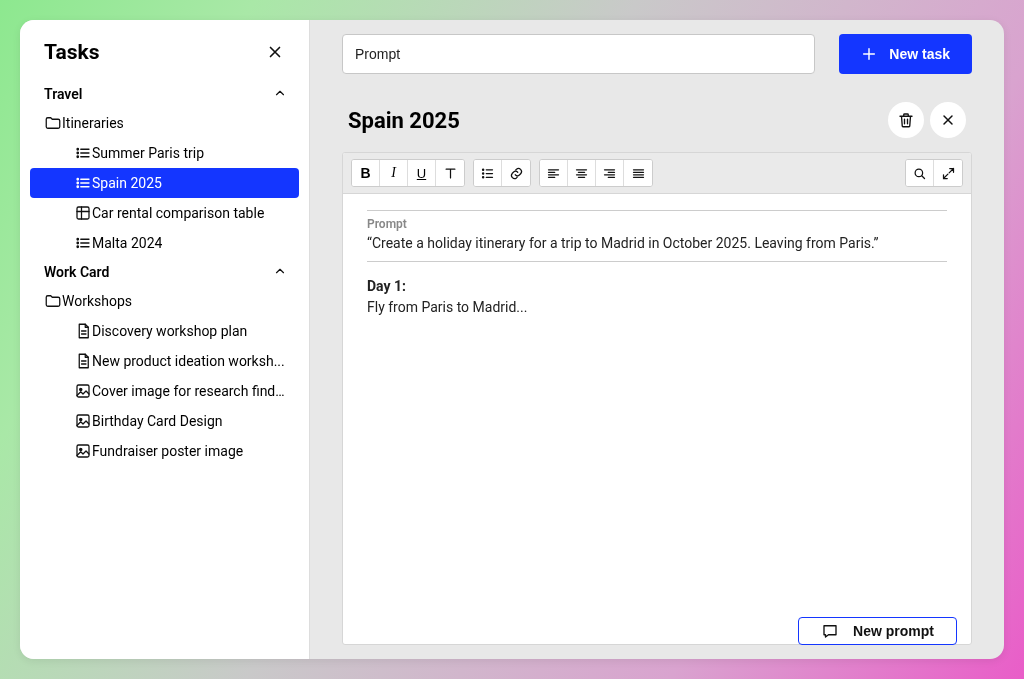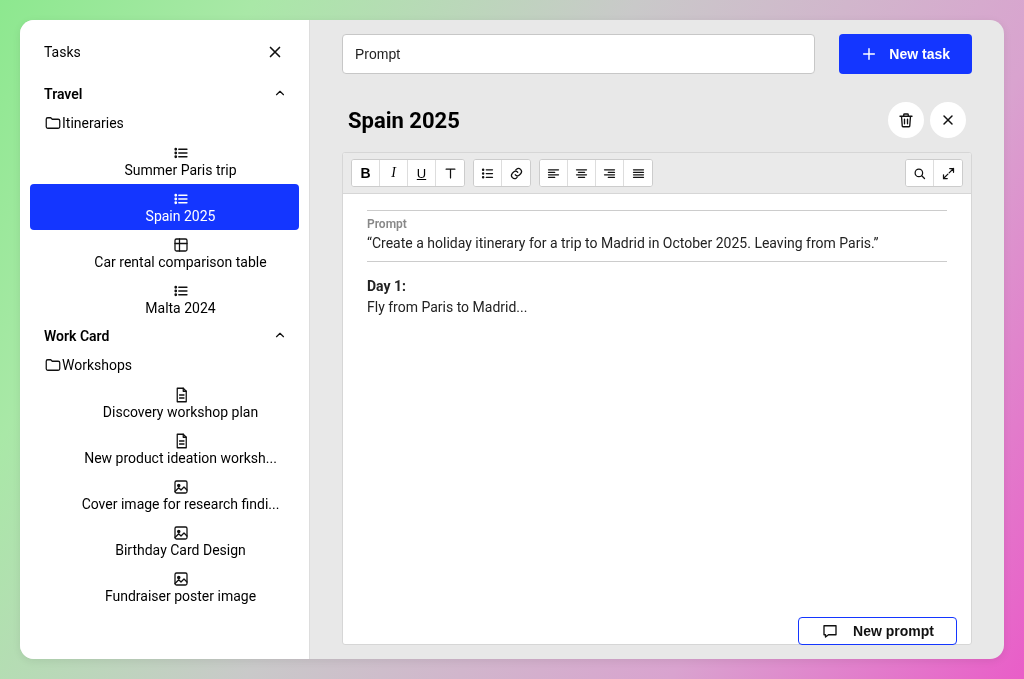--- a/index.html
+++ b/index.html
@@ -23,21 +23,21 @@
   width: 290px; flex-shrink: 0;
   background: #fff;
   border-right: 1px solid #ddd;
   padding: 18px 10px 10px 10px;
   display: flex; flex-direction: column;
 }
 .sidebar-header {
   display: flex; justify-content: space-between; align-items: center;
   padding: 0 10px 14px 14px;
 }
-.sidebar-title { font-size: 14px; font-weight: 400; }
+.sidebar-title { font-size: 21px; font-weight: 700; }
 .icon-btn {
   width: 28px; height: 28px; border: none; background: transparent;
   display: flex; align-items: center; justify-content: center; cursor: pointer;
   border-radius: 4px;
 }
 .section-header {
   display: flex; justify-content: space-between; 
   padding: 6px 12px 6px 14px;
   font-size: 14px; font-weight: 600;
   cursor: pointer;
@@ -45,21 +45,21 @@
 .chevron { width: 14px; height: 14px; }
 .tree-item {
   display: flex; align-items: center; 
   padding: 6px 12px 6px 14px;
   font-size: 14px;
   border-radius: 4px;
   cursor: pointer;
   white-space: nowrap; overflow: hidden; text-overflow: ellipsis;
 }
 .tree-item.depth-1 { padding-left: 14px; }
-.tree-item.depth-2 { padding-left: 44px; flex-direction: column; }
+.tree-item.depth-2 { padding-left: 44px; }
 .tree-item .lbl { overflow: hidden; text-overflow: ellipsis; }
 .tree-item.active { background: #1436ff; color: #fff; }
 .tree-item.active svg { stroke: #fff; fill: none; }
 .small-icon { width: 18px; height: 18px; flex-shrink: 0; }
 
 .main {
   flex: 1; display: flex; flex-direction: column;
   padding: 14px 32px 14px 32px;
   position: relative;
 }

